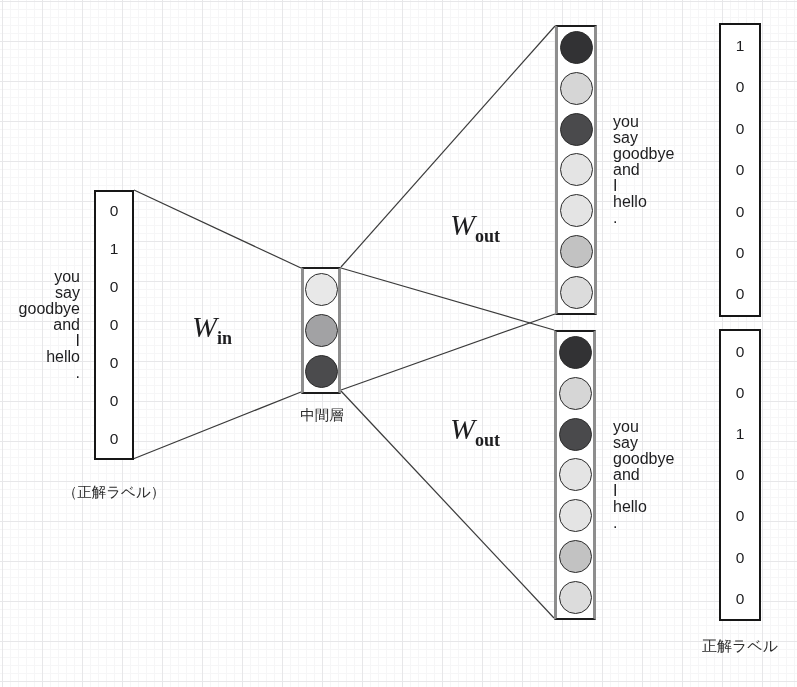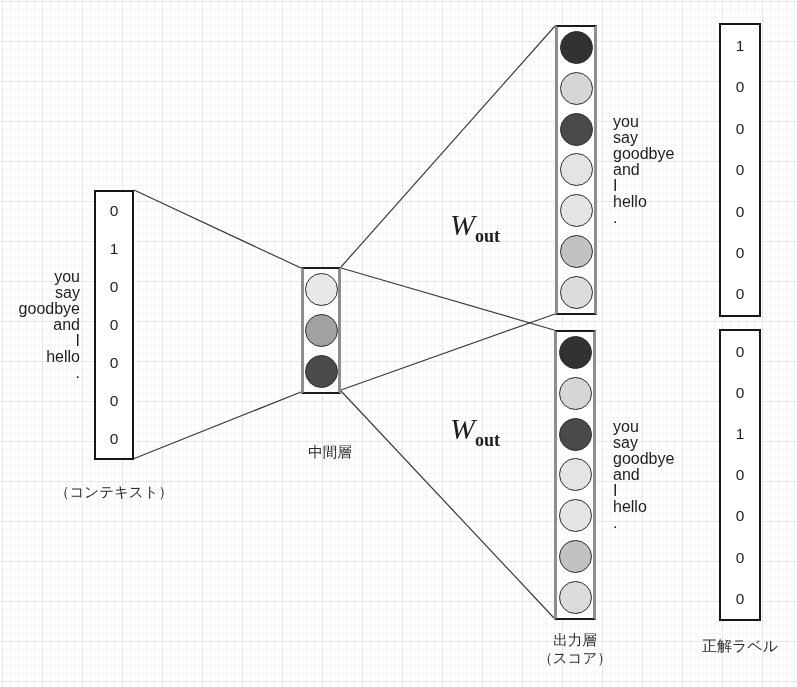--- a/index.html
+++ b/index.html
@@ -86,30 +86,33 @@
     <div class="num">0</div>
       <div class="num">1</div>
       <div class="num">0</div>
       <div class="num">0</div>
       <div class="num">0</div>
       <div class="num">0</div>
       <div class="num">0</div>
   </div>
 
   <div class="abs jp" style="left:14px; top:483px; width:200px;">
-    <div>（コンテキスト）</div>
+    <div>（正解ラベル）</div>
   </div>
 
+  <div class="abs wlabel" style="left:176px; top:312px; width:72px;">
+    <span>W</span><sub>in</sub>
+  </div>
 
   <div class="abs obox" style="left:301px; top:267px; width:40px; height:127px;">
     <div class="neuron" style="background: rgb(232, 232, 232);"></div>
       <div class="neuron" style="background: rgb(162, 162, 164);"></div>
       <div class="neuron" style="background: rgb(75, 75, 77);"></div>
   </div>
-  <div class="abs jp" style="left:280px; top:406px; width:100px;margin-top:37px;">中間層</div>
+  <div class="abs jp" style="left:272px; top:406px; width:100px;">中間層</div>
 
   <div class="abs wlabel" style="left:430px; top:210px; width:90px;">
     <span>W</span><sub>out</sub>
   </div>
   <div class="abs wlabel" style="left:430px; top:414px; width:90px;">
     <span>W</span><sub>out</sub>
   </div>
 
   <div class="abs obox" style="left:555px; top:25px; width:42px; height:290px;">
     <div class="neuron" style="background: rgb(50, 50, 52);"></div>
@@ -142,24 +145,20 @@
   <div class="abs wordcol left" style="left:613px; top:330px; width:90px; height:290px; align-items:flex-start;">
     <div class="word">you</div>
       <div class="word">say</div>
       <div class="word">goodbye</div>
       <div class="word">and</div>
       <div class="word">I</div>
       <div class="word">hello</div>
       <div class="word">.</div>
   </div>
 
-  <div class="abs jp" style="left:513px; top:631px; width:124px;">
-    <div>出力層</div>
-    <div>（スコア）</div>
-  </div>
 
   <div class="abs vbox" style="left:719px; top:23px; width:42px; height:294px;">
     <div class="num">1</div>
       <div class="num">0</div>
       <div class="num">0</div>
       <div class="num">0</div>
       <div class="num">0</div>
       <div class="num">0</div>
       <div class="num">0</div>
   </div>

